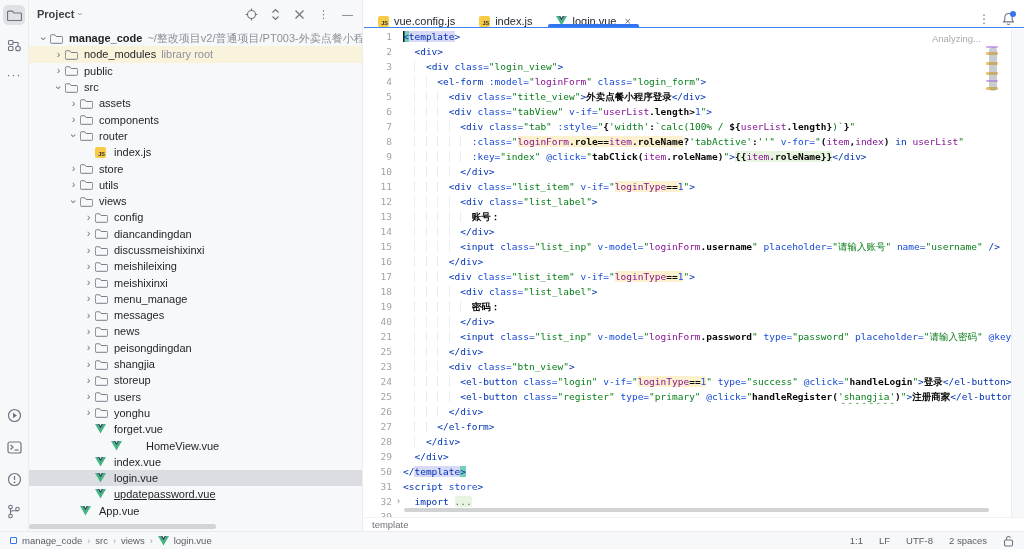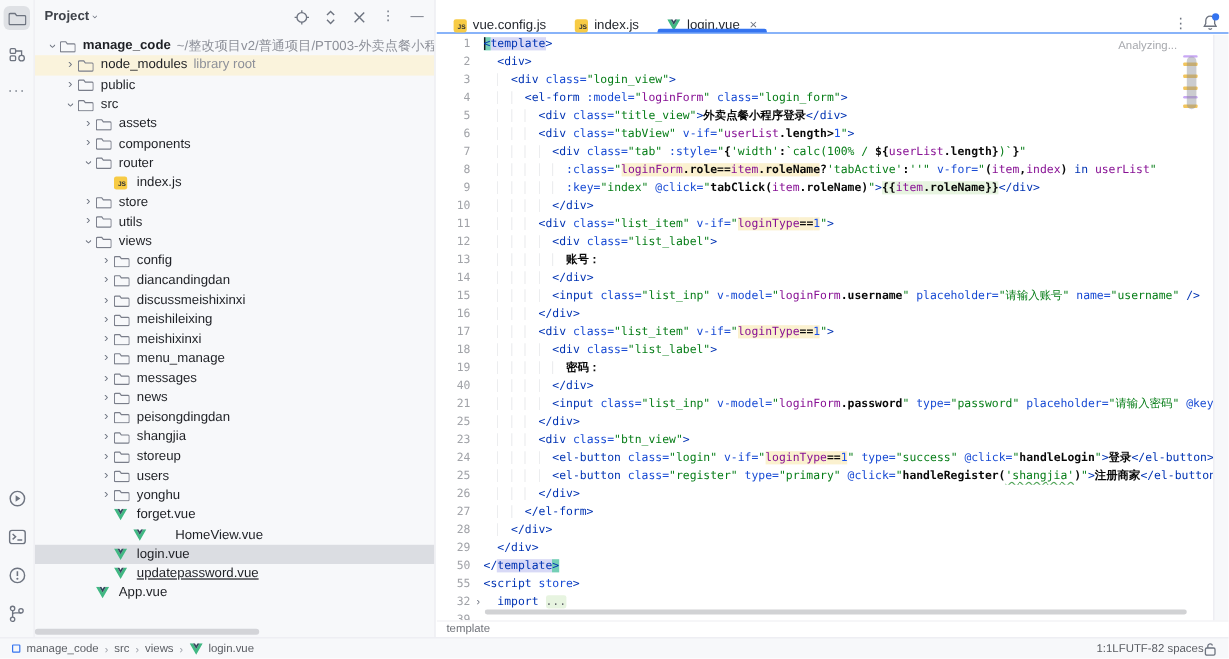--- a/index.html
+++ b/index.html
@@ -68,21 +68,21 @@
   .vthumb{ position:absolute; right:14px; top:18px; width:8px; height:44px; border-radius:4px; background:rgba(140,142,148,.45); }
   .hthumb{ position:absolute; left:40px; right:22px; bottom:5px; height:4px; border-radius:2px; background:rgba(140,142,148,.4); }
   .crumbbar{ position:absolute; left:0; right:0; bottom:0; height:14px; background:#fff; border-top:1px solid #F0F1F3;
     font-size:9.5px; color:#70737A; display:flex; align-items:center; padding-left:8px; }
   
   .status-bar{ position:absolute; left:0; right:0; bottom:0; height:18px; background:#F7F8FA; border-top:1px solid #EBECF0;
     display:flex; align-items:center; font-size:9.5px; color:#5A5D63; padding:0 10px; }
   .sb-left{ display:flex; align-items:center; gap:5px; }
   .module-box{ width:7px; height:7px; border:1.5px solid #3574F0; border-radius:1px; }
   .sb-sep{ color:#9DA0A8; font-size:9px; }
-  .sb-right{ margin-left:auto; display:flex; align-items:center; }
+  .sb-right{ margin-left:auto; display:flex; align-items:center; gap:16px; }
   .sb-item{ }
   svg{ display:block; }
 </style>
 </head>
 <body>
 
 <div class="win">
 
   <div class="activity-bar">
     <div class="ab-top">
@@ -389,20 +389,30 @@
         </div>
         <div class="tree-row" style="padding-left: 53px; gap: 16px;">
           <span class="tr-chev"></span>
           <span class="tr-icon">
             <svg width="11" height="10" viewBox="0 0 11 10">
               <path d="M0 0h2.7L5.5 4.8 8.3 0H11L5.5 9.6z" fill="#41B883"></path>
               <path d="M2.7 0h1.7l1.1 1.9L6.6 0h1.7L5.5 4.8z" fill="#35495E"></path>
             </svg>
           </span>
           <span class="tr-label">HomeView.vue</span>
+        </div>
+        <div class="tree-row" style="padding-left: 53px;">
+          <span class="tr-chev"></span>
+          <span class="tr-icon">
+            <svg width="11" height="10" viewBox="0 0 11 10">
+              <path d="M0 0h2.7L5.5 4.8 8.3 0H11L5.5 9.6z" fill="#41B883"></path>
+              <path d="M2.7 0h1.7l1.1 1.9L6.6 0h1.7L5.5 4.8z" fill="#35495E"></path>
+            </svg>
+          </span>
+          <span class="tr-label">index.vue</span>
         </div>
         <div class="tree-row selected" style="padding-left: 53px;">
           <span class="tr-chev"></span>
           <span class="tr-icon">
             <svg width="11" height="10" viewBox="0 0 11 10">
               <path d="M0 0h2.7L5.5 4.8 8.3 0H11L5.5 9.6z" fill="#41B883"></path>
               <path d="M2.7 0h1.7l1.1 1.9L6.6 0h1.7L5.5 4.8z" fill="#35495E"></path>
             </svg>
           </span>
           <span class="tr-label">login.vue</span>
@@ -495,21 +505,21 @@
           <div class="code-line"><span class="ln">21</span><span class="foldc"></span><span class="ct"><span class="tok">  </span><span class="tok ig">  </span><span class="tok ig">  </span><span class="tok ig">  </span><span class="tok ig">  </span><span class="tok c-tag">&lt;input </span><span class="tok c-attr">class</span><span class="tok c-attr">=</span><span class="tok c-str">"list_inp"</span><span class="tok "> </span><span class="tok c-attr">v-model</span><span class="tok c-attr">=</span><span class="tok c-str">"</span><span class="tok c-expr">loginForm</span><span class="tok c-def">.password</span><span class="tok c-str">"</span><span class="tok "> </span><span class="tok c-attr">type</span><span class="tok c-attr">=</span><span class="tok c-str">"password"</span><span class="tok "> </span><span class="tok c-attr">placeholder</span><span class="tok c-attr">=</span><span class="tok c-str">"请输入密码"</span><span class="tok "> </span><span class="tok c-attr">@keydown</span></span></div>
           <div class="code-line"><span class="ln">25</span><span class="foldc"></span><span class="ct"><span class="tok">  </span><span class="tok ig">  </span><span class="tok ig">  </span><span class="tok ig">  </span><span class="tok c-tag">&lt;/div&gt;</span></span></div>
           <div class="code-line"><span class="ln">23</span><span class="foldc"></span><span class="ct"><span class="tok">  </span><span class="tok ig">  </span><span class="tok ig">  </span><span class="tok ig">  </span><span class="tok c-tag">&lt;div </span><span class="tok c-attr">class</span><span class="tok c-attr">=</span><span class="tok c-str">"btn_view"</span><span class="tok c-tag">&gt;</span></span></div>
           <div class="code-line"><span class="ln">24</span><span class="foldc"></span><span class="ct"><span class="tok">  </span><span class="tok ig">  </span><span class="tok ig">  </span><span class="tok ig">  </span><span class="tok ig">  </span><span class="tok c-tag">&lt;el-button </span><span class="tok c-attr">class</span><span class="tok c-attr">=</span><span class="tok c-str">"login"</span><span class="tok "> </span><span class="tok c-attr">v-if</span><span class="tok c-attr">=</span><span class="tok c-str">"</span><span class="tok c-expr hc">loginType</span><span class="tok c-def hc">==</span><span class="tok c-num hc">1</span><span class="tok c-str">"</span><span class="tok "> </span><span class="tok c-attr">type</span><span class="tok c-attr">=</span><span class="tok c-str">"success"</span><span class="tok "> </span><span class="tok c-attr">@click</span><span class="tok c-attr">=</span><span class="tok c-str">"</span><span class="tok c-def">handleLogin</span><span class="tok c-str">"</span><span class="tok c-tag">&gt;</span><span class="tok c-def">登录</span><span class="tok c-tag">&lt;/el-button&gt;</span></span></div>
           <div class="code-line"><span class="ln">25</span><span class="foldc"></span><span class="ct"><span class="tok">  </span><span class="tok ig">  </span><span class="tok ig">  </span><span class="tok ig">  </span><span class="tok ig">  </span><span class="tok c-tag">&lt;el-button </span><span class="tok c-attr">class</span><span class="tok c-attr">=</span><span class="tok c-str">"register"</span><span class="tok "> </span><span class="tok c-attr">type</span><span class="tok c-attr">=</span><span class="tok c-str">"primary"</span><span class="tok "> </span><span class="tok c-attr">@click</span><span class="tok c-attr">=</span><span class="tok c-str">"</span><span class="tok c-def">handleRegister(</span><span class="tok c-str sq">'shangjia'</span><span class="tok c-def">)</span><span class="tok c-str">"</span><span class="tok c-tag">&gt;</span><span class="tok c-def">注册商家</span><span class="tok c-tag">&lt;/el-button&gt;</span></span></div>
           <div class="code-line"><span class="ln">26</span><span class="foldc"></span><span class="ct"><span class="tok">  </span><span class="tok ig">  </span><span class="tok ig">  </span><span class="tok ig">  </span><span class="tok c-tag">&lt;/div&gt;</span></span></div>
           <div class="code-line"><span class="ln">27</span><span class="foldc"></span><span class="ct"><span class="tok">  </span><span class="tok ig">  </span><span class="tok ig">  </span><span class="tok c-tag">&lt;/el-form&gt;</span></span></div>
           <div class="code-line"><span class="ln">28</span><span class="foldc"></span><span class="ct"><span class="tok">  </span><span class="tok ig">  </span><span class="tok c-tag">&lt;/div&gt;</span></span></div>
           <div class="code-line"><span class="ln">29</span><span class="foldc"></span><span class="ct"><span class="tok">  </span><span class="tok c-tag">&lt;/div&gt;</span></span></div>
           <div class="code-line"><span class="ln">50</span><span class="foldc"></span><span class="ct"><span class="tok c-tag">&lt;/</span><span class="tok c-tag hw">template</span><span class="tok c-tag hb">&gt;</span></span></div>
-          <div class="code-line"><span class="ln">55</span><span class="foldc"></span><span class="ct"><span class="tok c-tag">&lt;script </span><span class="tok c-attr">store</span><span class="tok c-tag">&gt;</span></span></div>
+          <div class="code-line"><span class="ln">31</span><span class="foldc"></span><span class="ct"><span class="tok c-tag">&lt;script </span><span class="tok c-attr">store</span><span class="tok c-tag">&gt;</span></span></div>
           <div class="code-line"><span class="ln">32</span><span class="foldc">›</span><span class="ct"><span class="tok">  </span><span class="tok c-kw">import </span><span class="tok c-fold hg">...</span></span></div>
           <div class="code-line"><span class="ln">39</span><span class="foldc"></span><span class="ct"></span></div>
         </div>
       <div class="stripe">
           <div class="mark" style="top: 17px; height: 2px; background: rgb(201, 168, 245);"></div>
           <div class="mark" style="top: 23px; height: 3px; background: rgb(242, 197, 92);"></div>
           <div class="mark" style="top: 33px; height: 3px; background: rgb(242, 197, 92);"></div>
           <div class="mark" style="top: 43px; height: 3px; background: rgb(242, 197, 92);"></div>
           <div class="mark" style="top: 51px; height: 2px; background: rgb(201, 168, 245);"></div>
           <div class="mark" style="top: 58px; height: 3px; background: rgb(242, 197, 92);"></div>

